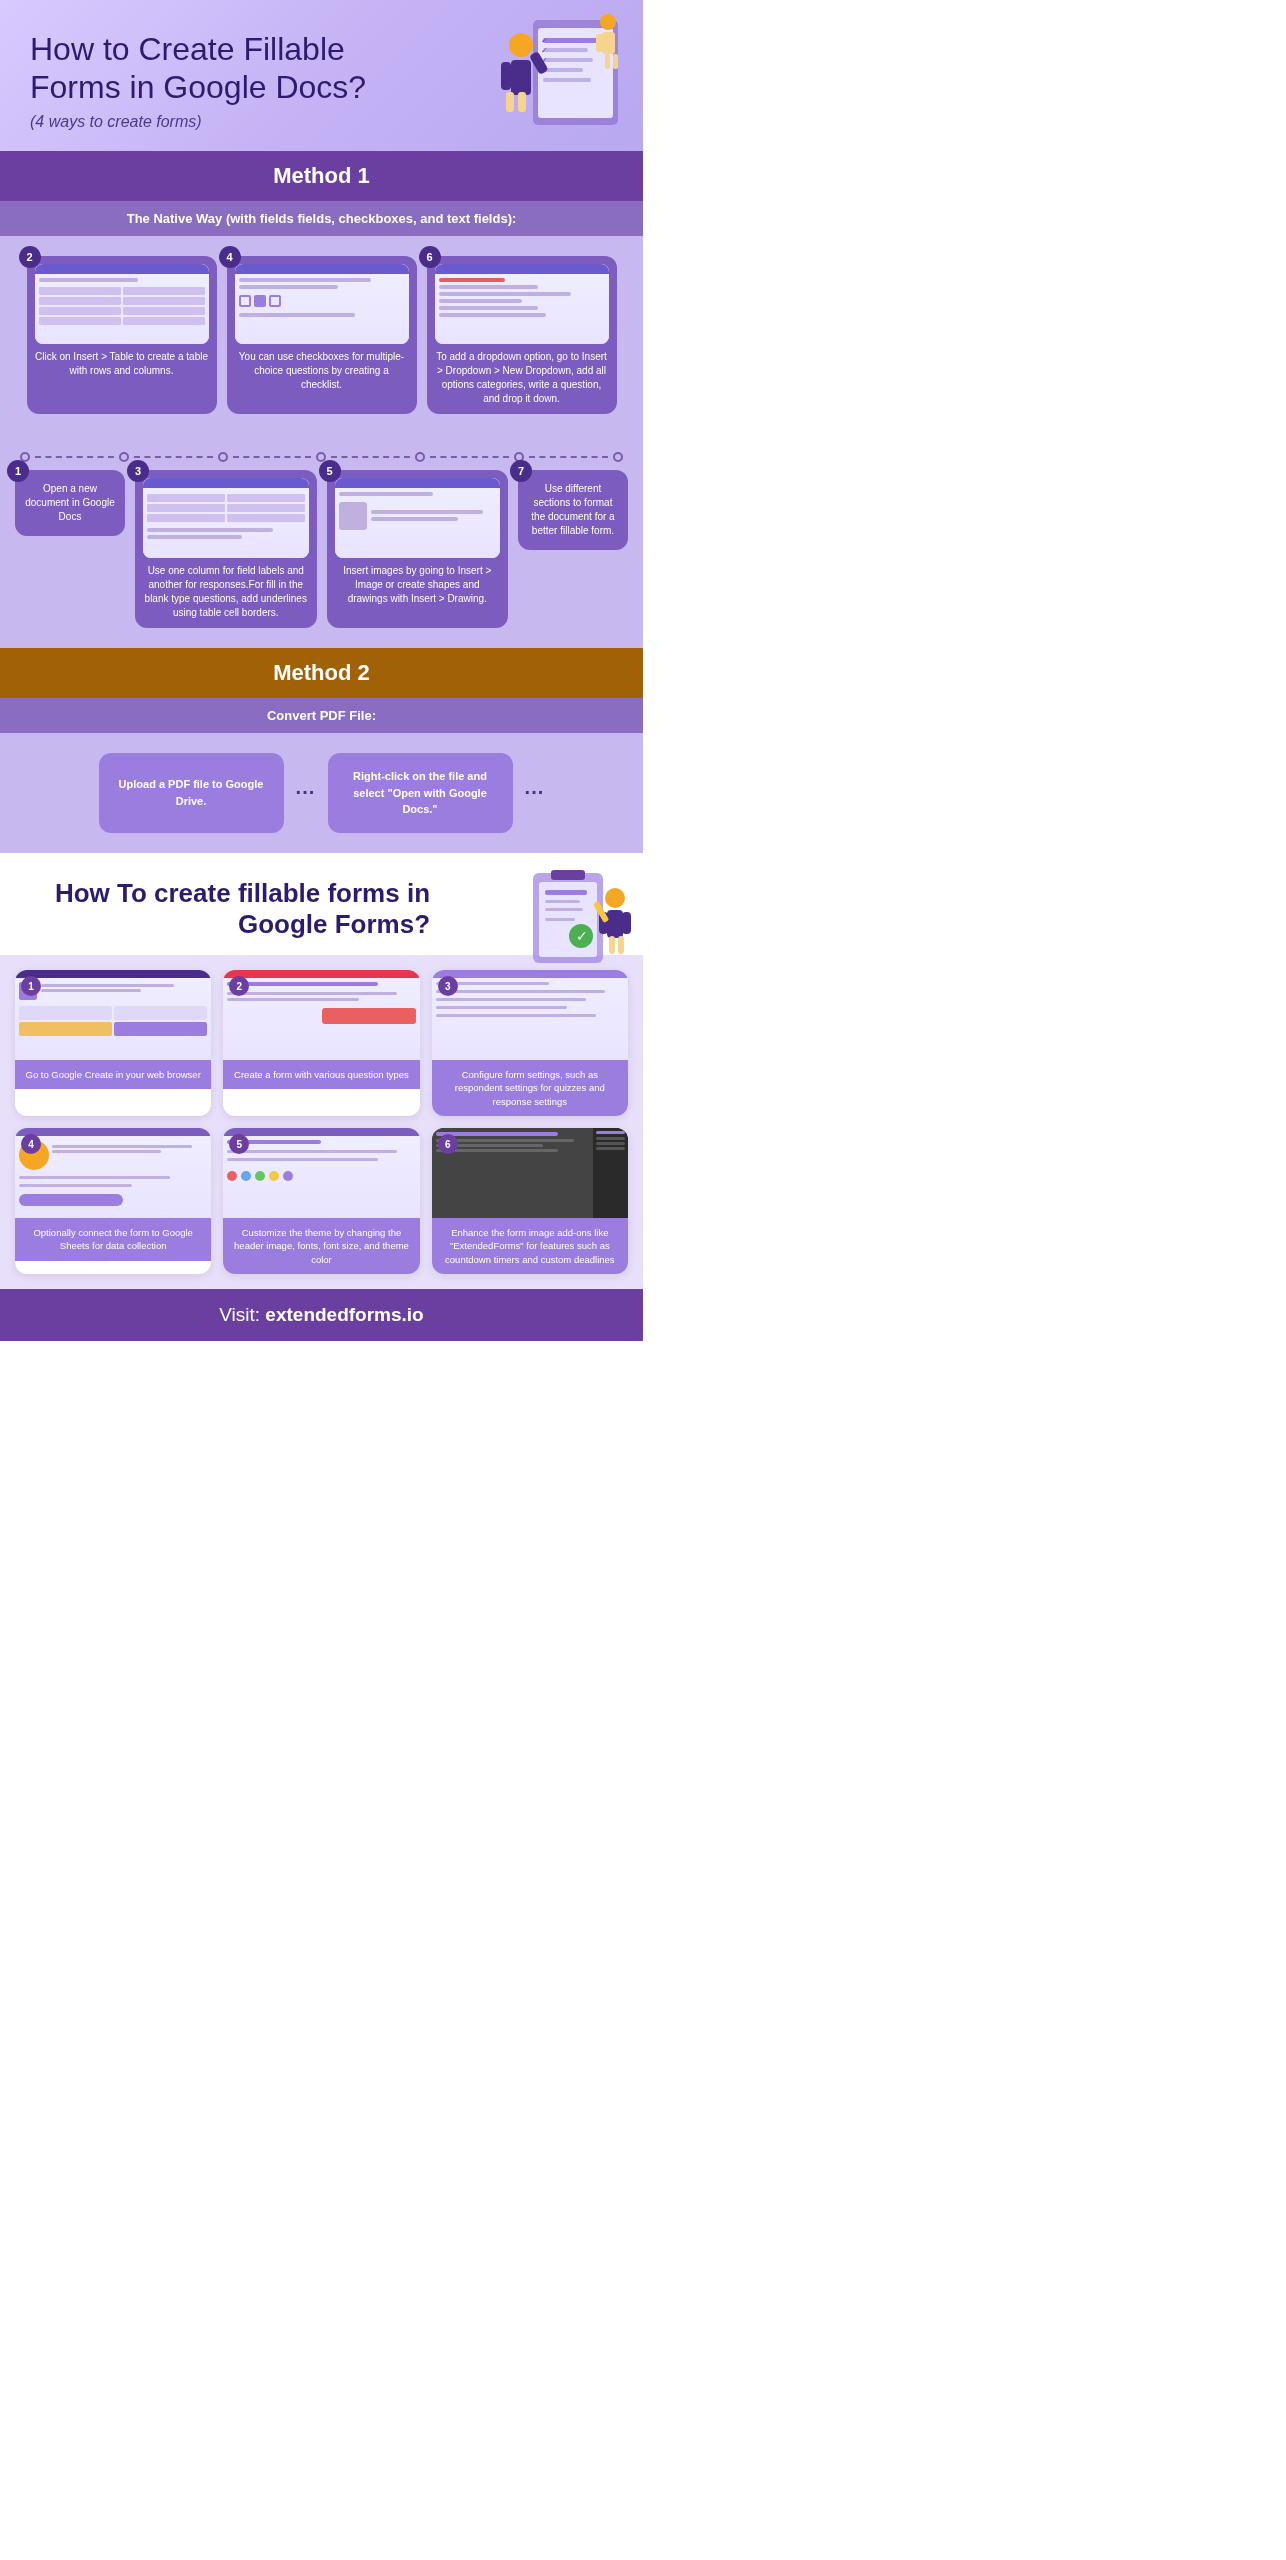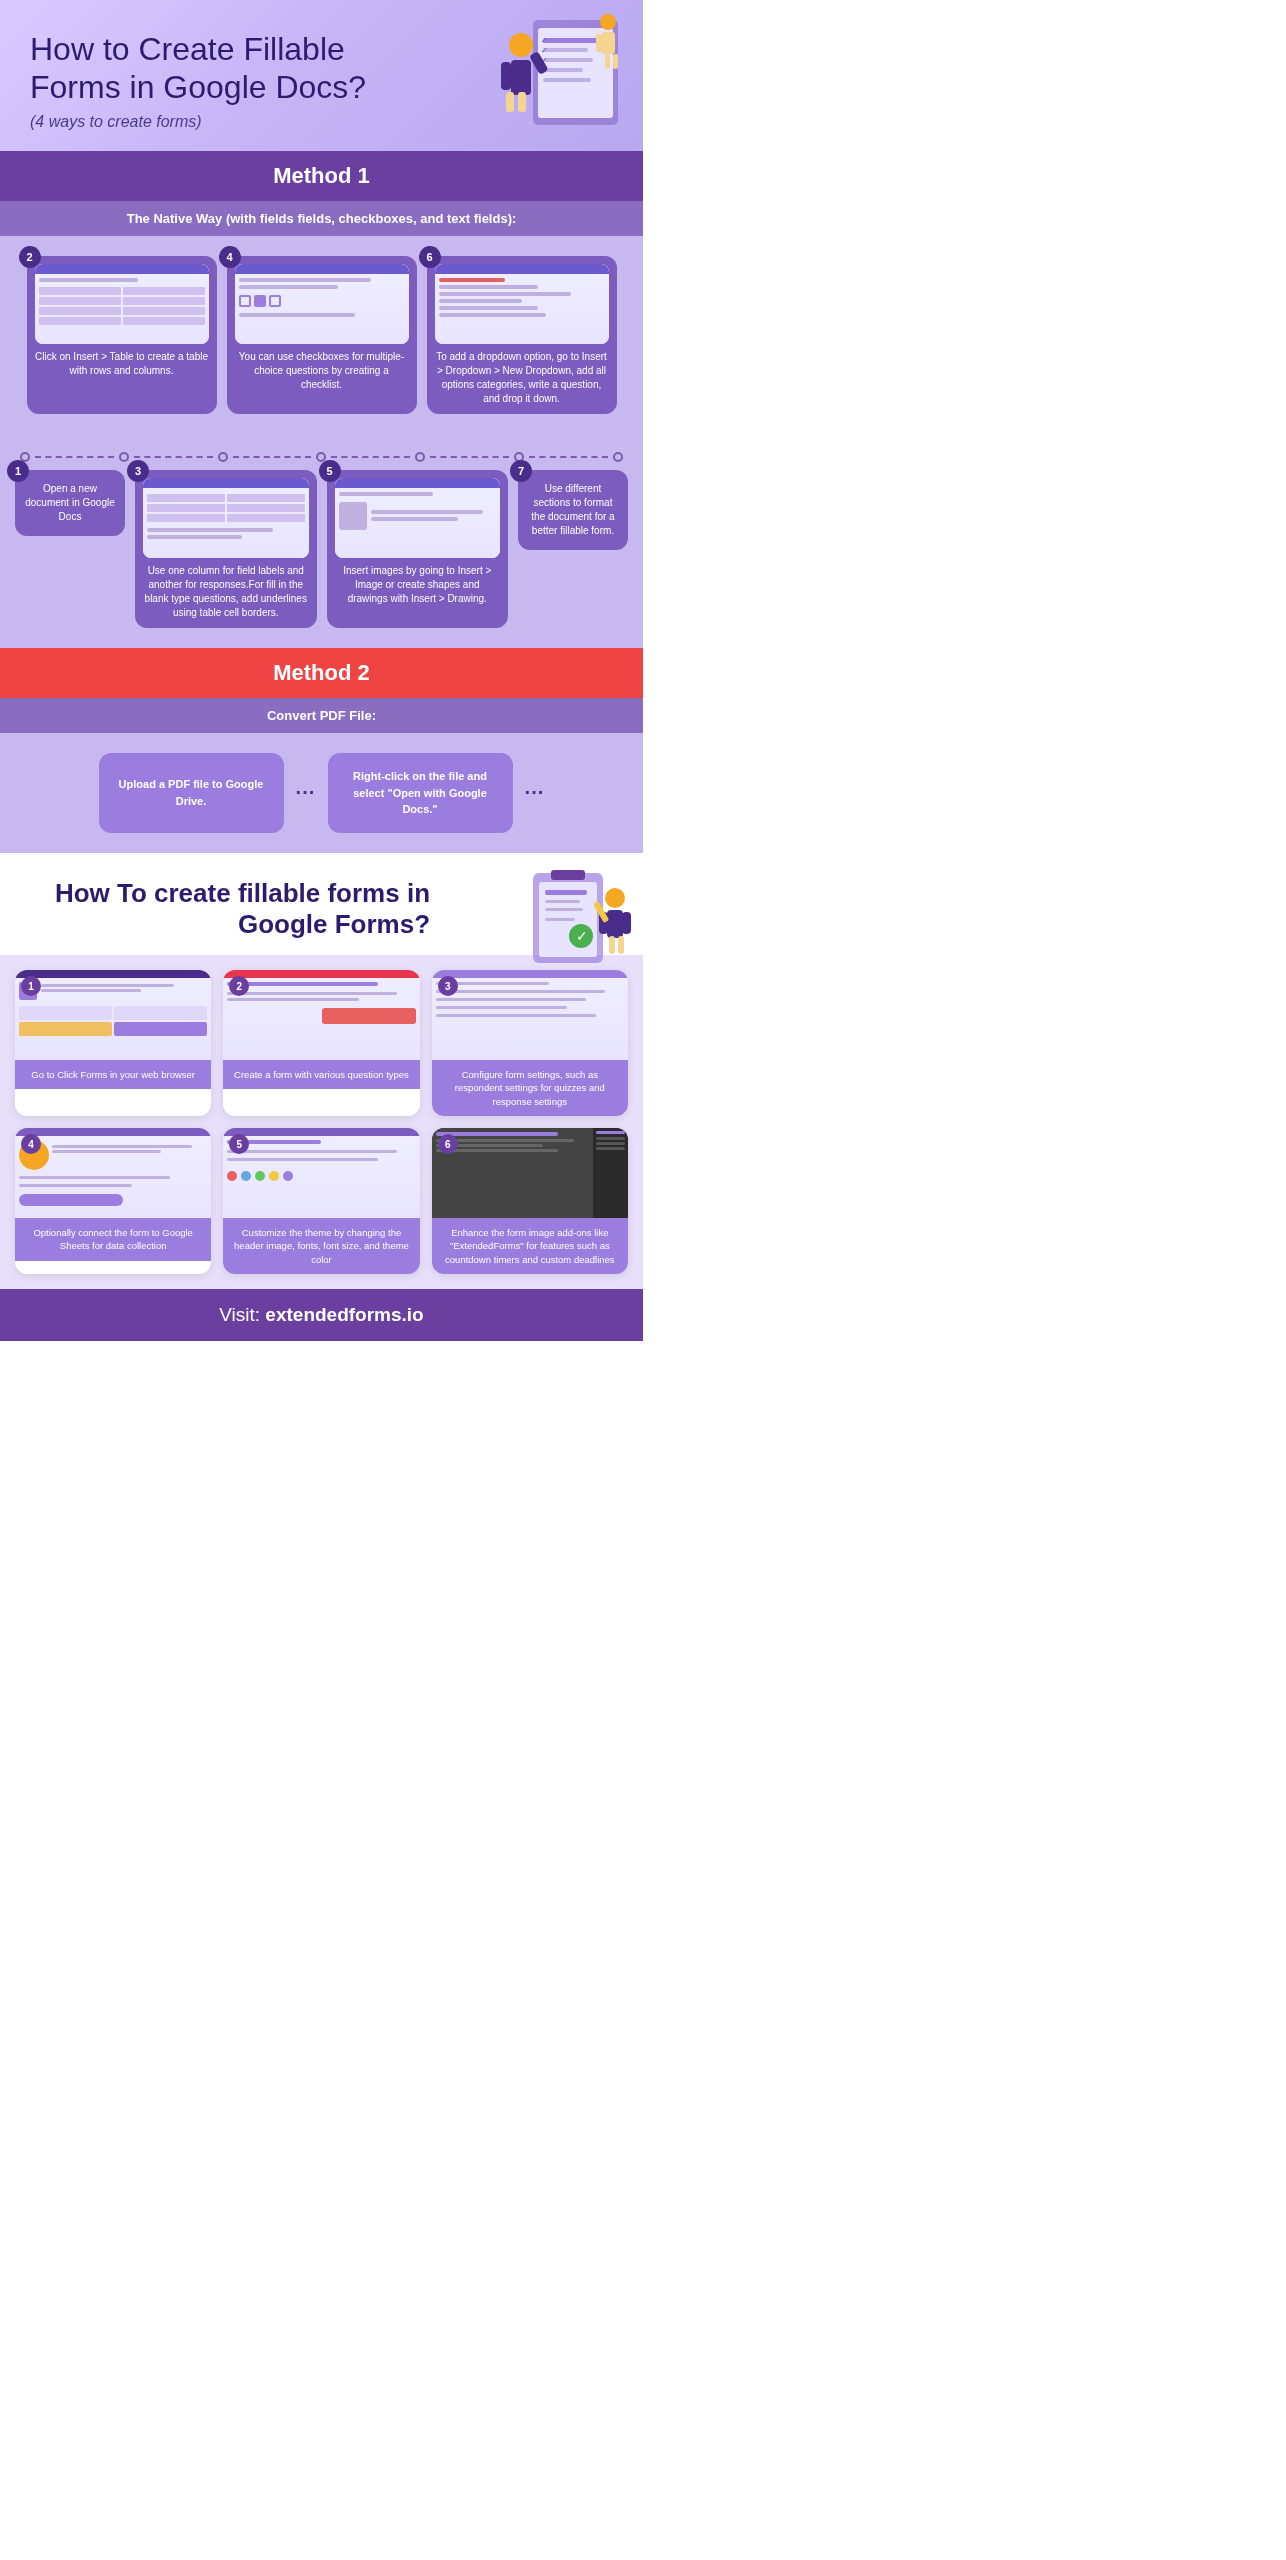--- a/index.html
+++ b/index.html
@@ -153,21 +153,21 @@
     }
 
     .center-steps {
       display: flex;
       gap: 10px;
       flex: 1;
     }
 
     
     .method2-banner {
-      background: #ef4444;
+      background: #a16207;
       padding: 12px;
       text-align: center;
     }
 
     .method2-section {
       background: #c8b8f0;
       padding: 20px 15px;
       display: flex;
       gap: 12px;
       align-items: center;
@@ -603,21 +603,21 @@
           <div style="display:grid;grid-template-columns:1fr 1fr;gap:2px;">
             <div style="height:14px;background:#e0d8f8;border-radius:2px;"></div>
             <div style="height:14px;background:#e0d8f8;border-radius:2px;"></div>
             <div style="height:14px;background:#f0c060;border-radius:2px;"></div>
             <div style="height:14px;background:#9b7de0;border-radius:2px;"></div>
           </div>
         </div>
       </div>
     </div>
     <div class="gforms-step-body">
-      <div class="gforms-step-text">Go to Click Forms in your web browser</div>
+      <div class="gforms-step-text">Go to Google Create in your web browser</div>
     </div>
   </div>
 
   <div class="gforms-step-card">
     <div class="gforms-step-screenshot">
       <div class="gforms-step-num">2</div>
       <div class="screenshot-mock">
         <div class="ss-topbar" style="background:#e8344c;height:8px;"></div>
         <div class="ss-content" style="padding:4px;">
           <div class="ss-line" style="width:80%;height:4px;background:#9b7de0;margin-bottom:3px;"></div>

